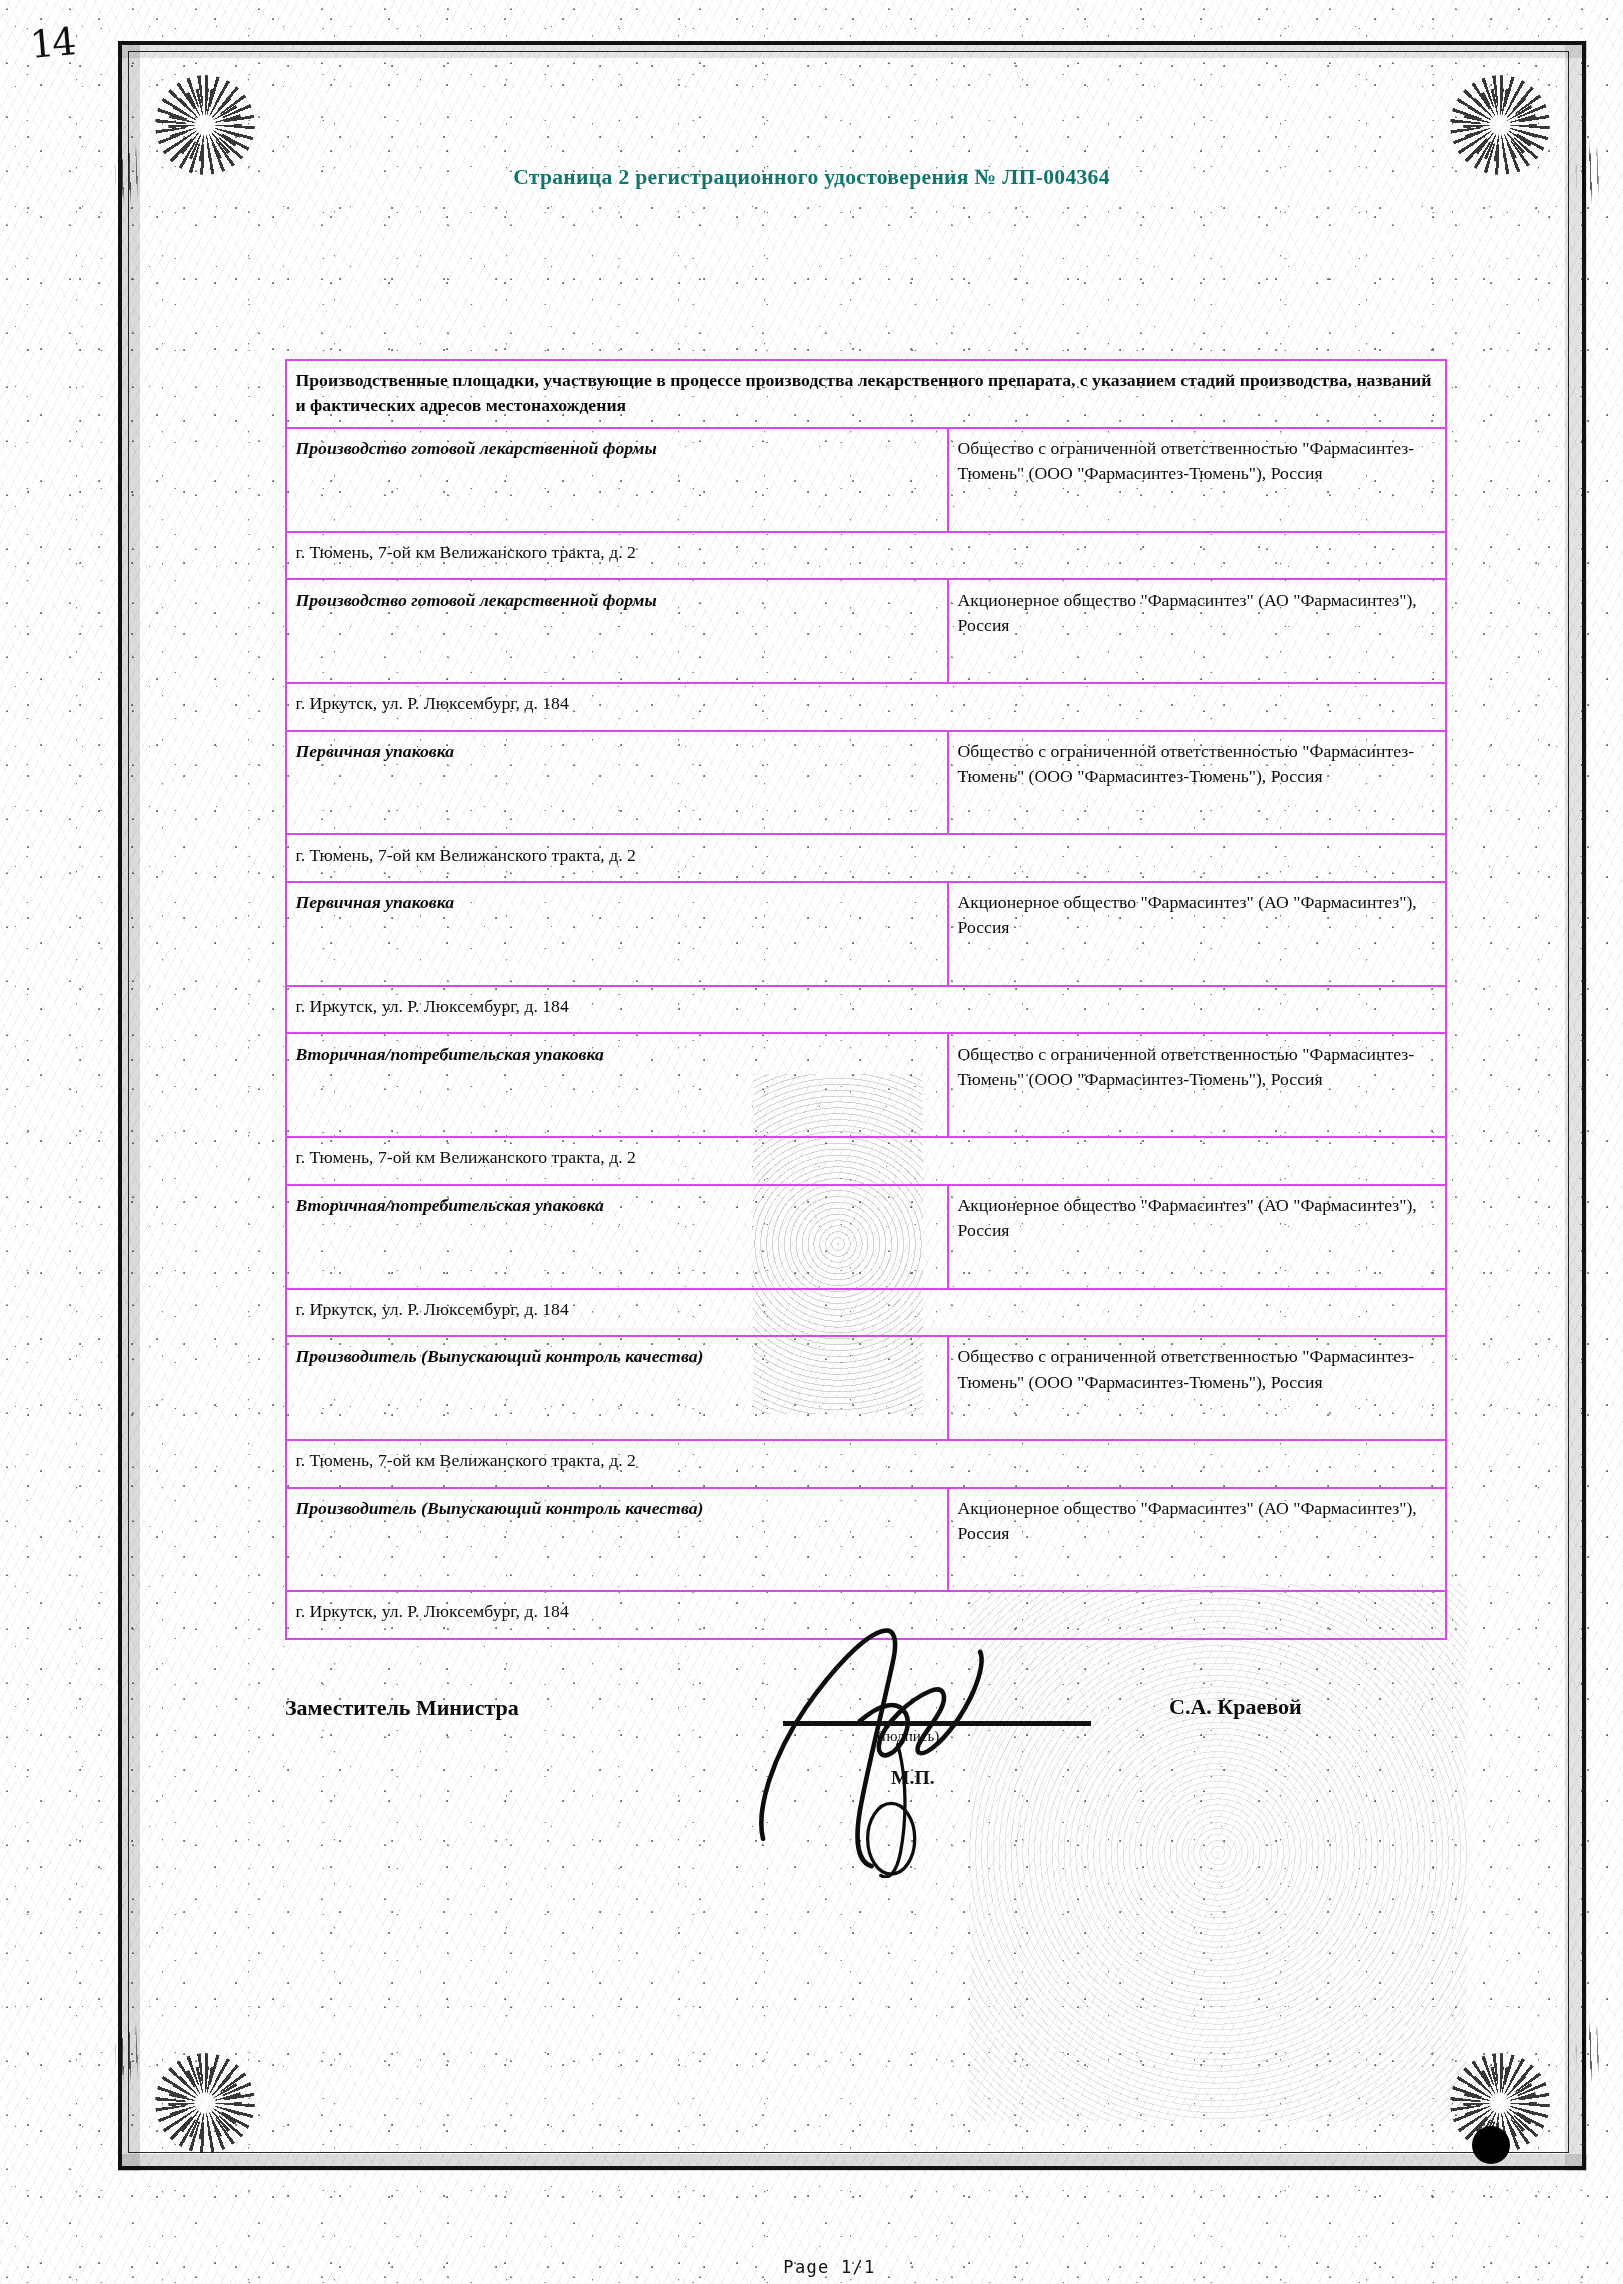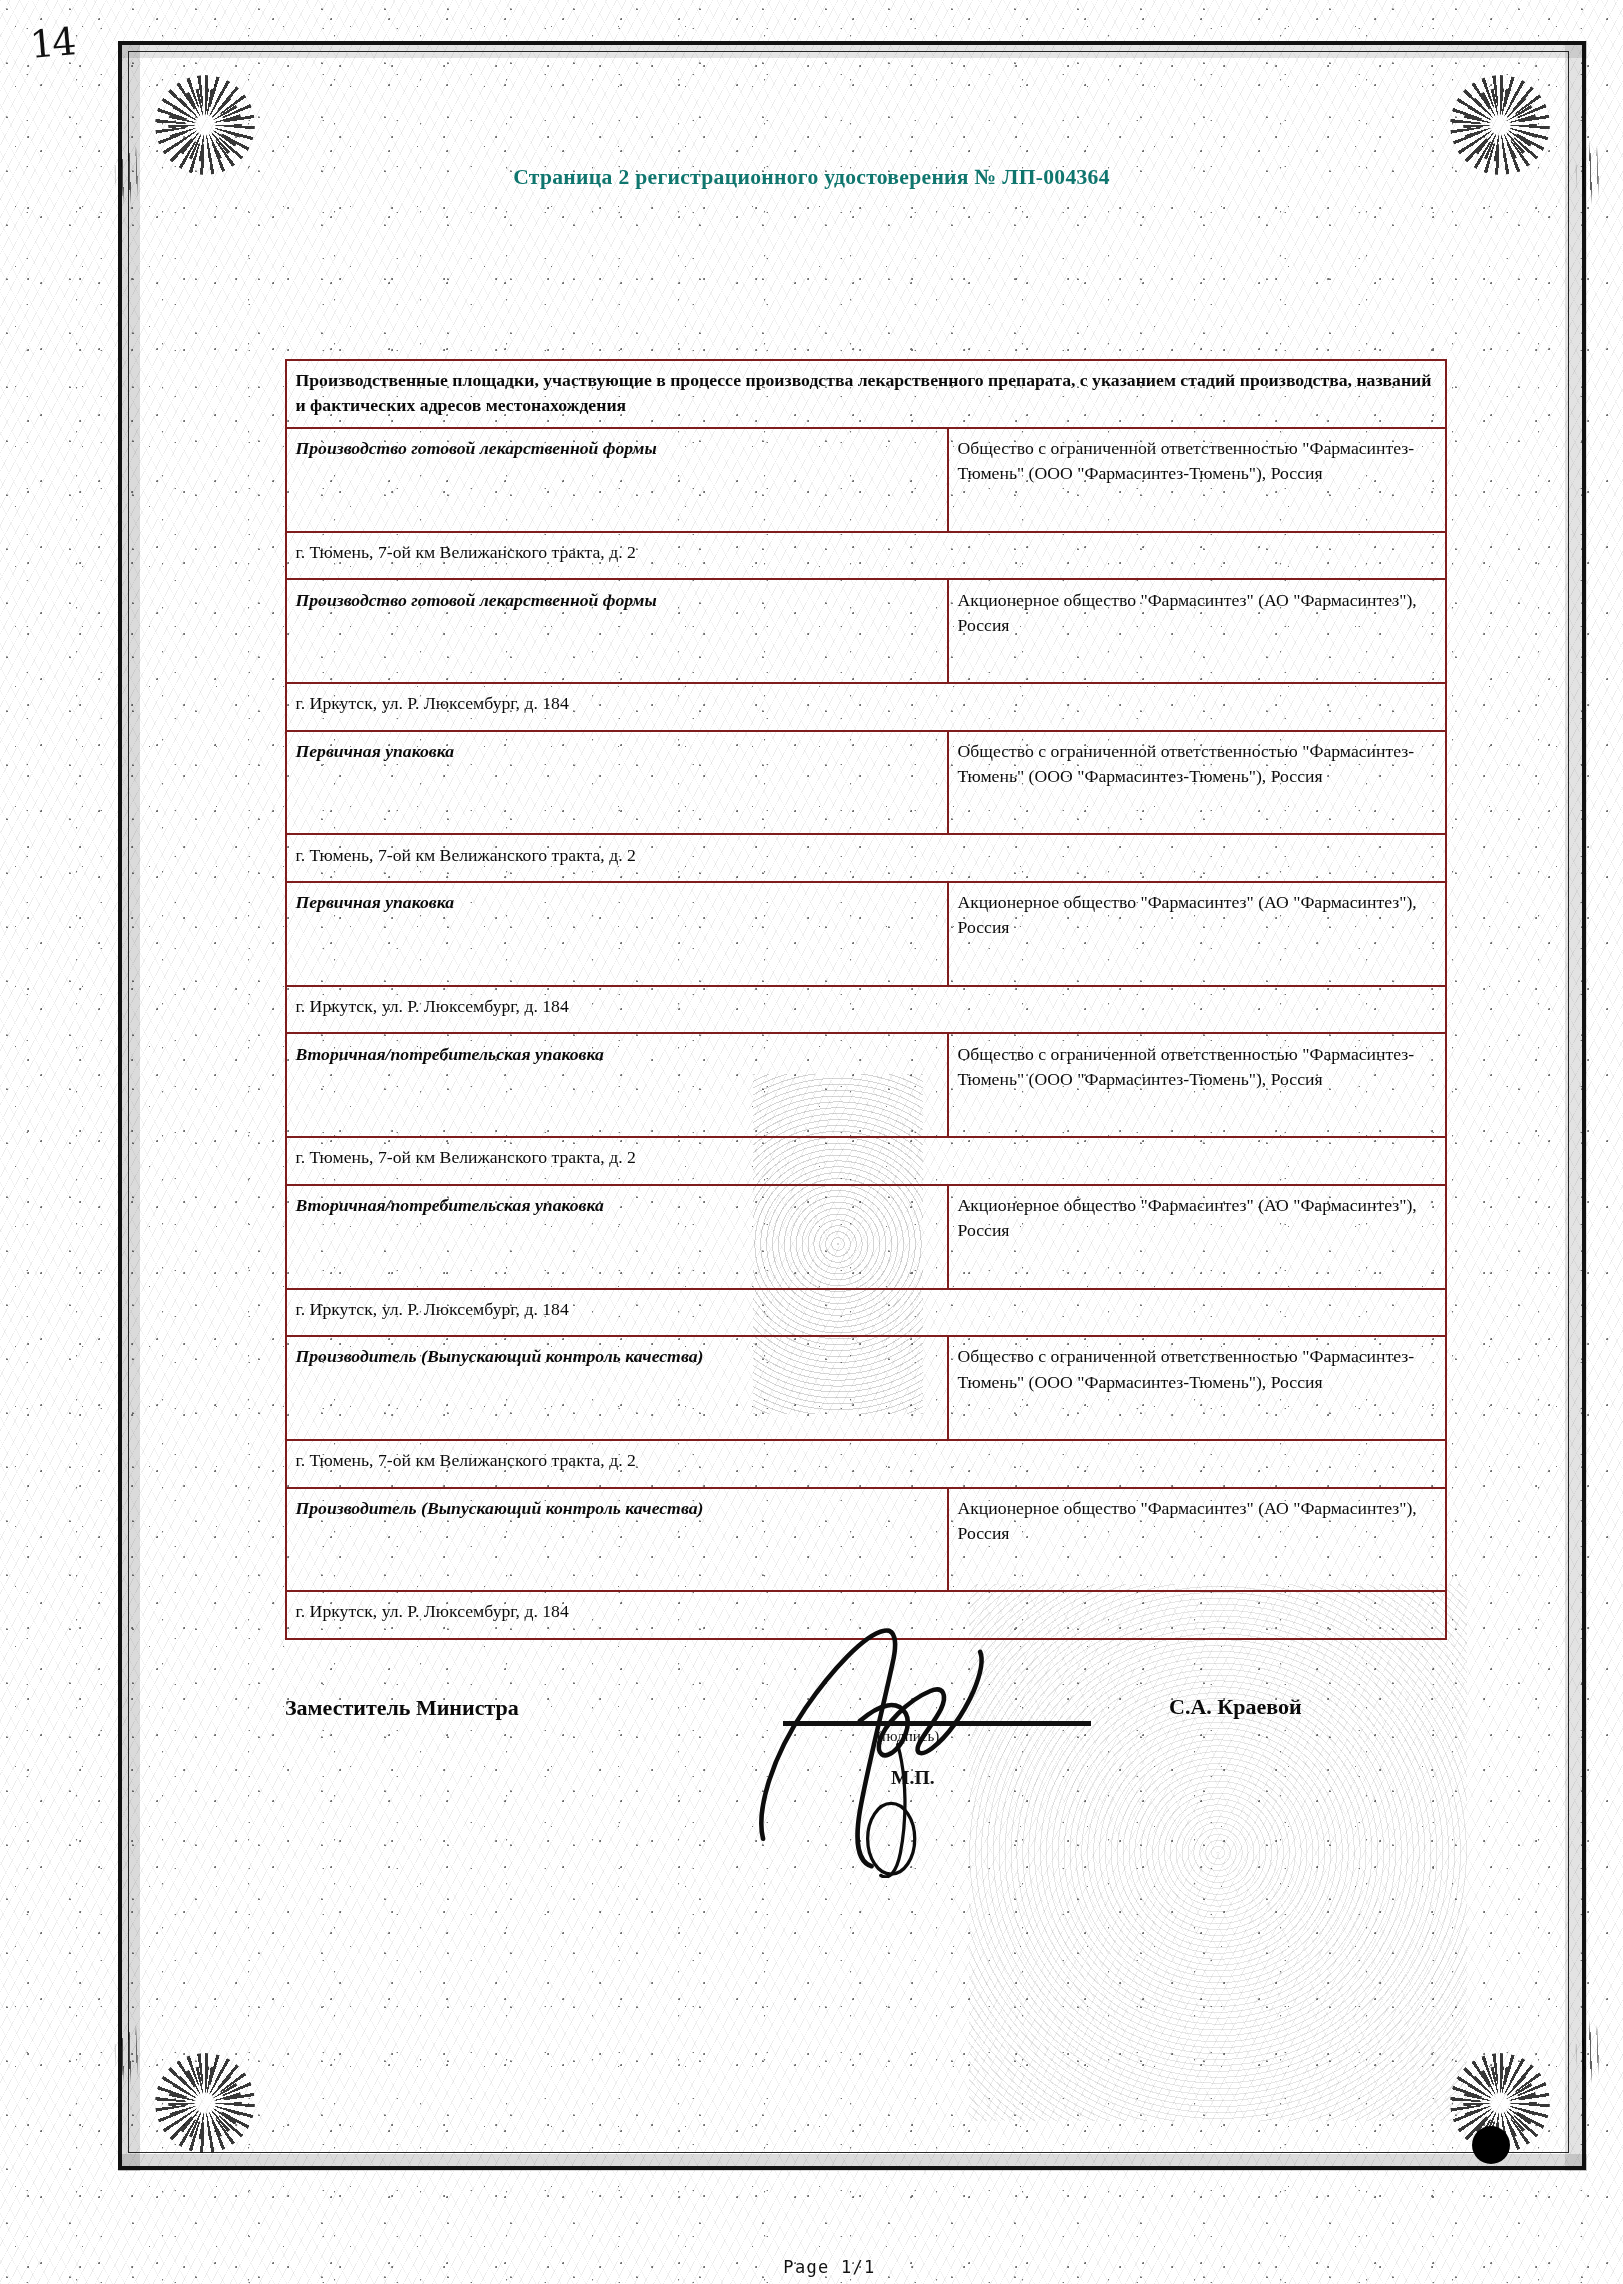--- a/index.html
+++ b/index.html
@@ -145,21 +145,21 @@
     left: 285px;
     top: 359px;
     width: 1160px;
     border-collapse: collapse;
     table-layout: fixed;
     font-family: "Liberation Serif", serif;
     font-size: 17.7px;
     color: #0b0b0b;
   }
   .reg-table td {
-    border: 2px solid #7f1d1d;
+    border: 2px solid #d946ef;
     padding: 7.2px 8.5px 8.5px 8.5px;
     vertical-align: top;
     line-height: 1.42;
   }
   .col-stage  { width: 662px; }
   .col-entity { width: 498px; }
 
   .hdr-cell {
     font-weight: 700;
     line-height: 1.40;

